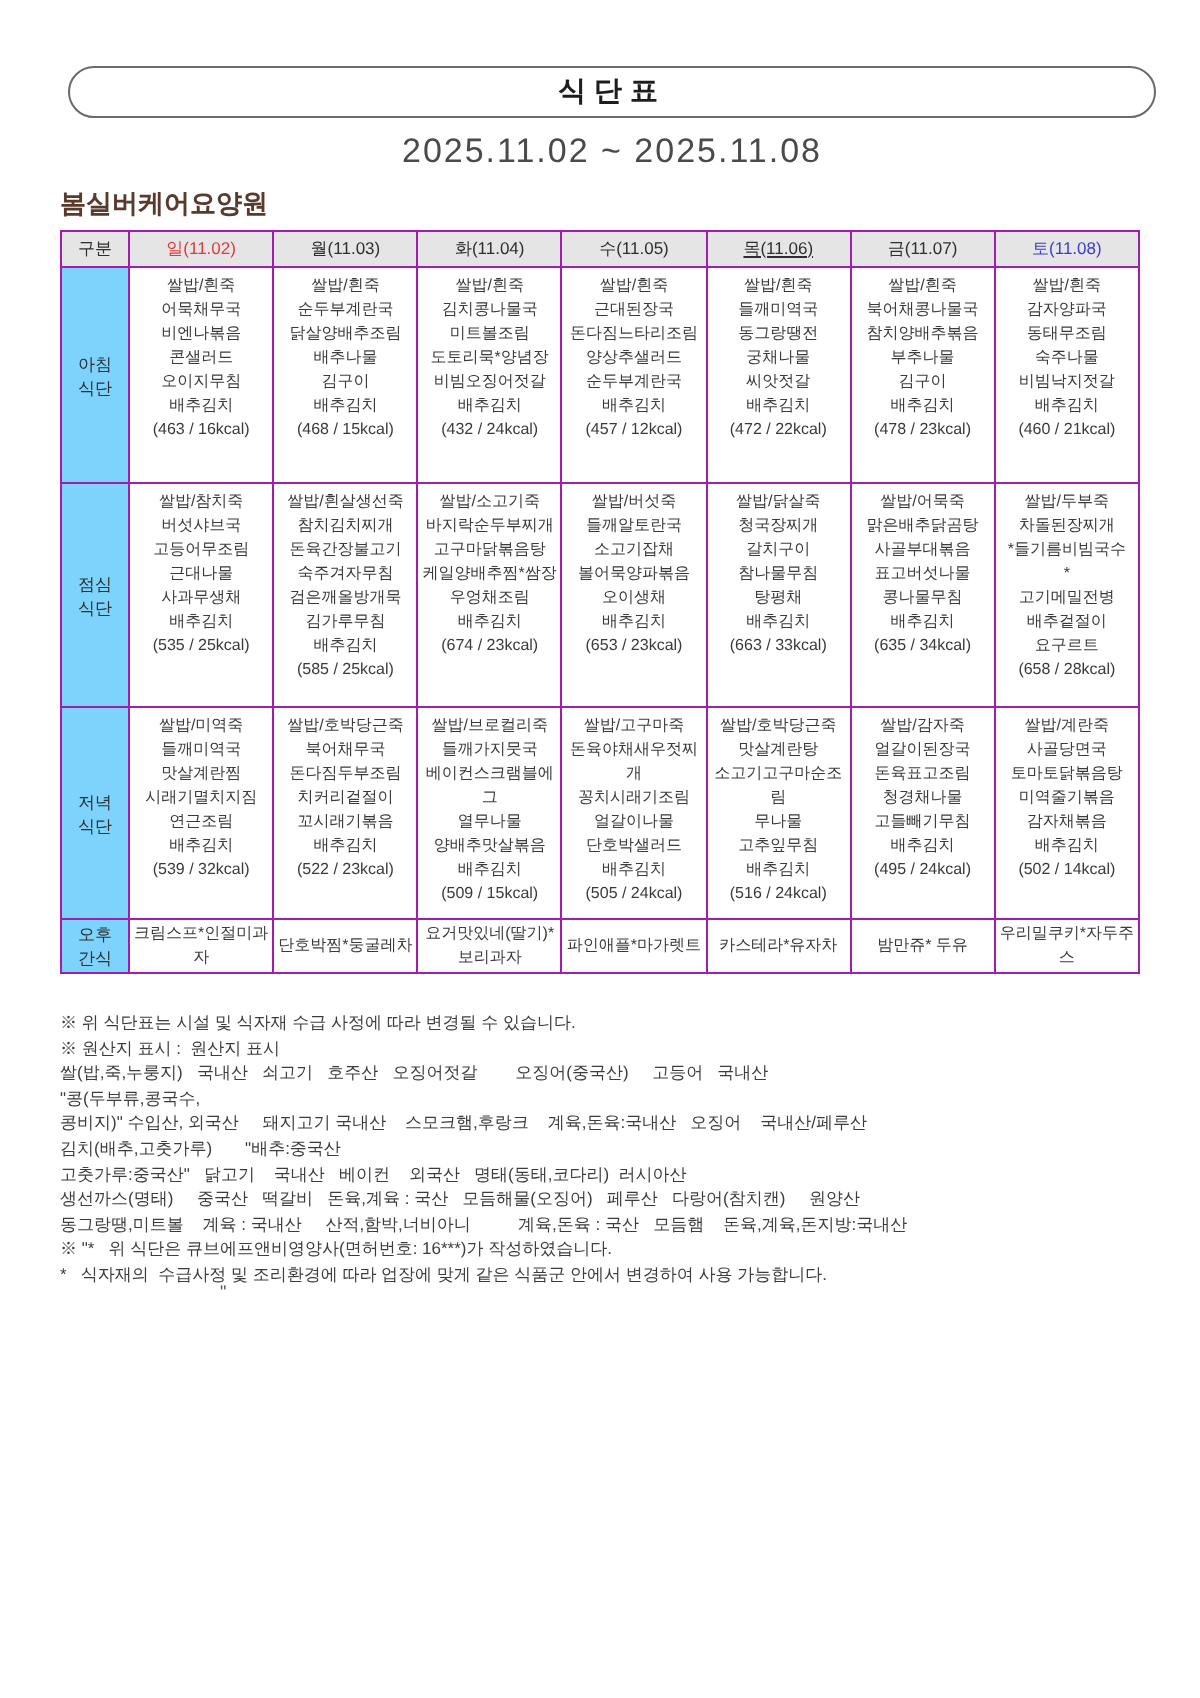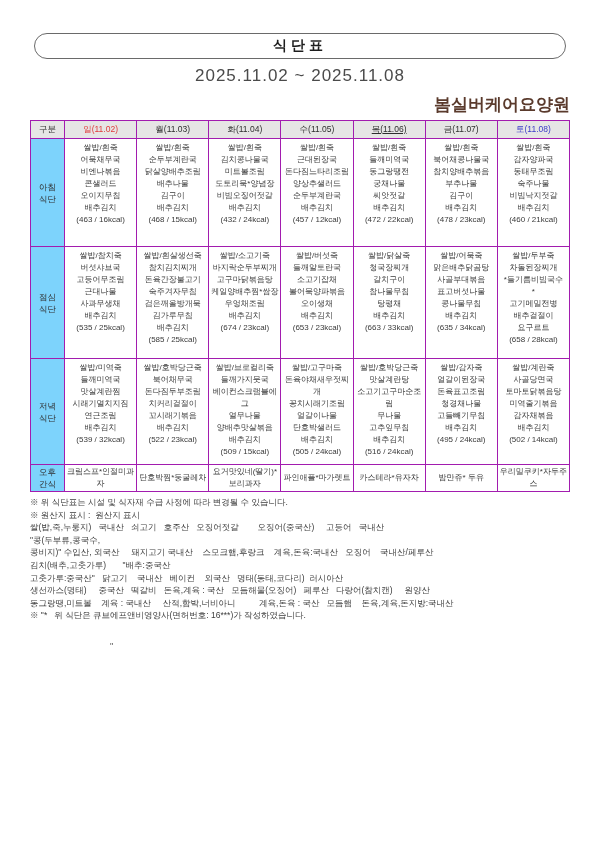--- a/index.html
+++ b/index.html
@@ -1,29 +1,29 @@
 <!DOCTYPE html>
 <html><head>
 <meta charset="utf-8">
 <style>
   html,body{margin:0;padding:0;background:#fff;}
   body{width:600px;height:849px;font-family:"Liberation Sans",sans-serif;color:#333;position:relative;overflow:hidden;}
-  .page{width:600px;height:849px;box-sizing:border-box;padding:33px 30px 0 30px;position:relative;}
+  .page{width:600px;height:849px;box-sizing:border-box;padding:33px 18px 0 30px;position:relative;}
   .title-box{border:1.5px solid #6a6a6a;border-radius:14px;height:24px;display:flex;align-items:center;justify-content:center;margin:0 4px;}
   .title-box span{font-size:14px;font-weight:bold;letter-spacing:4px;color:#1d1d1d;}
   .date-range{text-align:center;font-size:17px;color:#4a4a4a;margin-top:7px;letter-spacing:1px;}
-  .facility{text-align:right;font-size:17px;font-weight:bold;color:#5a3a2c;margin-top:7px;margin-bottom:4px;}
+  .facility{text-align:left;font-size:13px;font-weight:bold;color:#5a3a2c;margin-top:7px;margin-bottom:4px;}
   table.meal{border-collapse:collapse;width:540px;table-layout:fixed;}
   table.meal th,table.meal td{border:1px solid #a21caf;box-sizing:border-box;}
   table.meal thead th{background:#e6e5e5;font-size:8.5px;font-weight:normal;height:18px;padding:0;color:#2e2e2e;}
   th.corner{width:34px;}
   th.rowlabel{background:#7dd3fc;font-size:8.5px;font-weight:normal;white-space:pre-line;vertical-align:middle;text-align:center;line-height:12px;color:#2e2e2e;}
   td.menu{vertical-align:top;text-align:center;font-size:8px;line-height:12px;padding:3px 2px 1px 2px;color:#3a3a3a;word-break:break-all;background:#fff;}
   tr.snack td.menu{vertical-align:middle;padding:1px 2px;}
-  .footer{margin-top:4px;}
+  .footer{margin-top:18px;}
   .fline{font-size:8.5px;line-height:12.6px;color:#3c3c3c;white-space:pre-wrap;word-break:keep-all;}
   .stray-quote{position:absolute;left:110px;top:641px;font-size:9px;color:#555;}
 </style>
 </head>
 <body>
 
 <div class="page">
 
   <div class="title-box">
     <span>식단표</span>
@@ -282,17 +282,18 @@
       <div class="fline">※ 위 식단표는 시설 및 식자재 수급 사정에 따라 변경될 수 있습니다.</div>
       <div class="fline">※ 원산지 표시 :  원산지 표시</div>
       <div class="fline">쌀(밥,죽,누룽지)   국내산   쇠고기   호주산   오징어젓갈        오징어(중국산)     고등어   국내산</div>
       <div class="fline">"콩(두부류,콩국수,</div>
       <div class="fline">콩비지)" 수입산, 외국산     돼지고기 국내산    스모크햄,후랑크    계육,돈육:국내산   오징어    국내산/페루산</div>
       <div class="fline">김치(배추,고춧가루)       "배추:중국산</div>
       <div class="fline">고춧가루:중국산"   닭고기    국내산   베이컨    외국산   명태(동태,코다리)  러시아산</div>
       <div class="fline">생선까스(명태)     중국산   떡갈비   돈육,계육 : 국산   모듬해물(오징어)   페루산   다랑어(참치캔)     원양산</div>
       <div class="fline">동그랑땡,미트볼    계육 : 국내산     산적,함박,너비아니          계육,돈육 : 국산   모듬햄    돈육,계육,돈지방:국내산</div>
       <div class="fline">※ "*   위 식단은 큐브에프앤비영양사(면허번호: 16***)가 작성하였습니다.</div>
+      <div class="fline">*   식자재의  수급사정 및 조리환경에 따라 업장에 맞게 같은 식품군 안에서 변경하여 사용 가능합니다.</div>
     </div>
 
   <div class="stray-quote">"</div>
 
 </div>
 
 </body></html>

